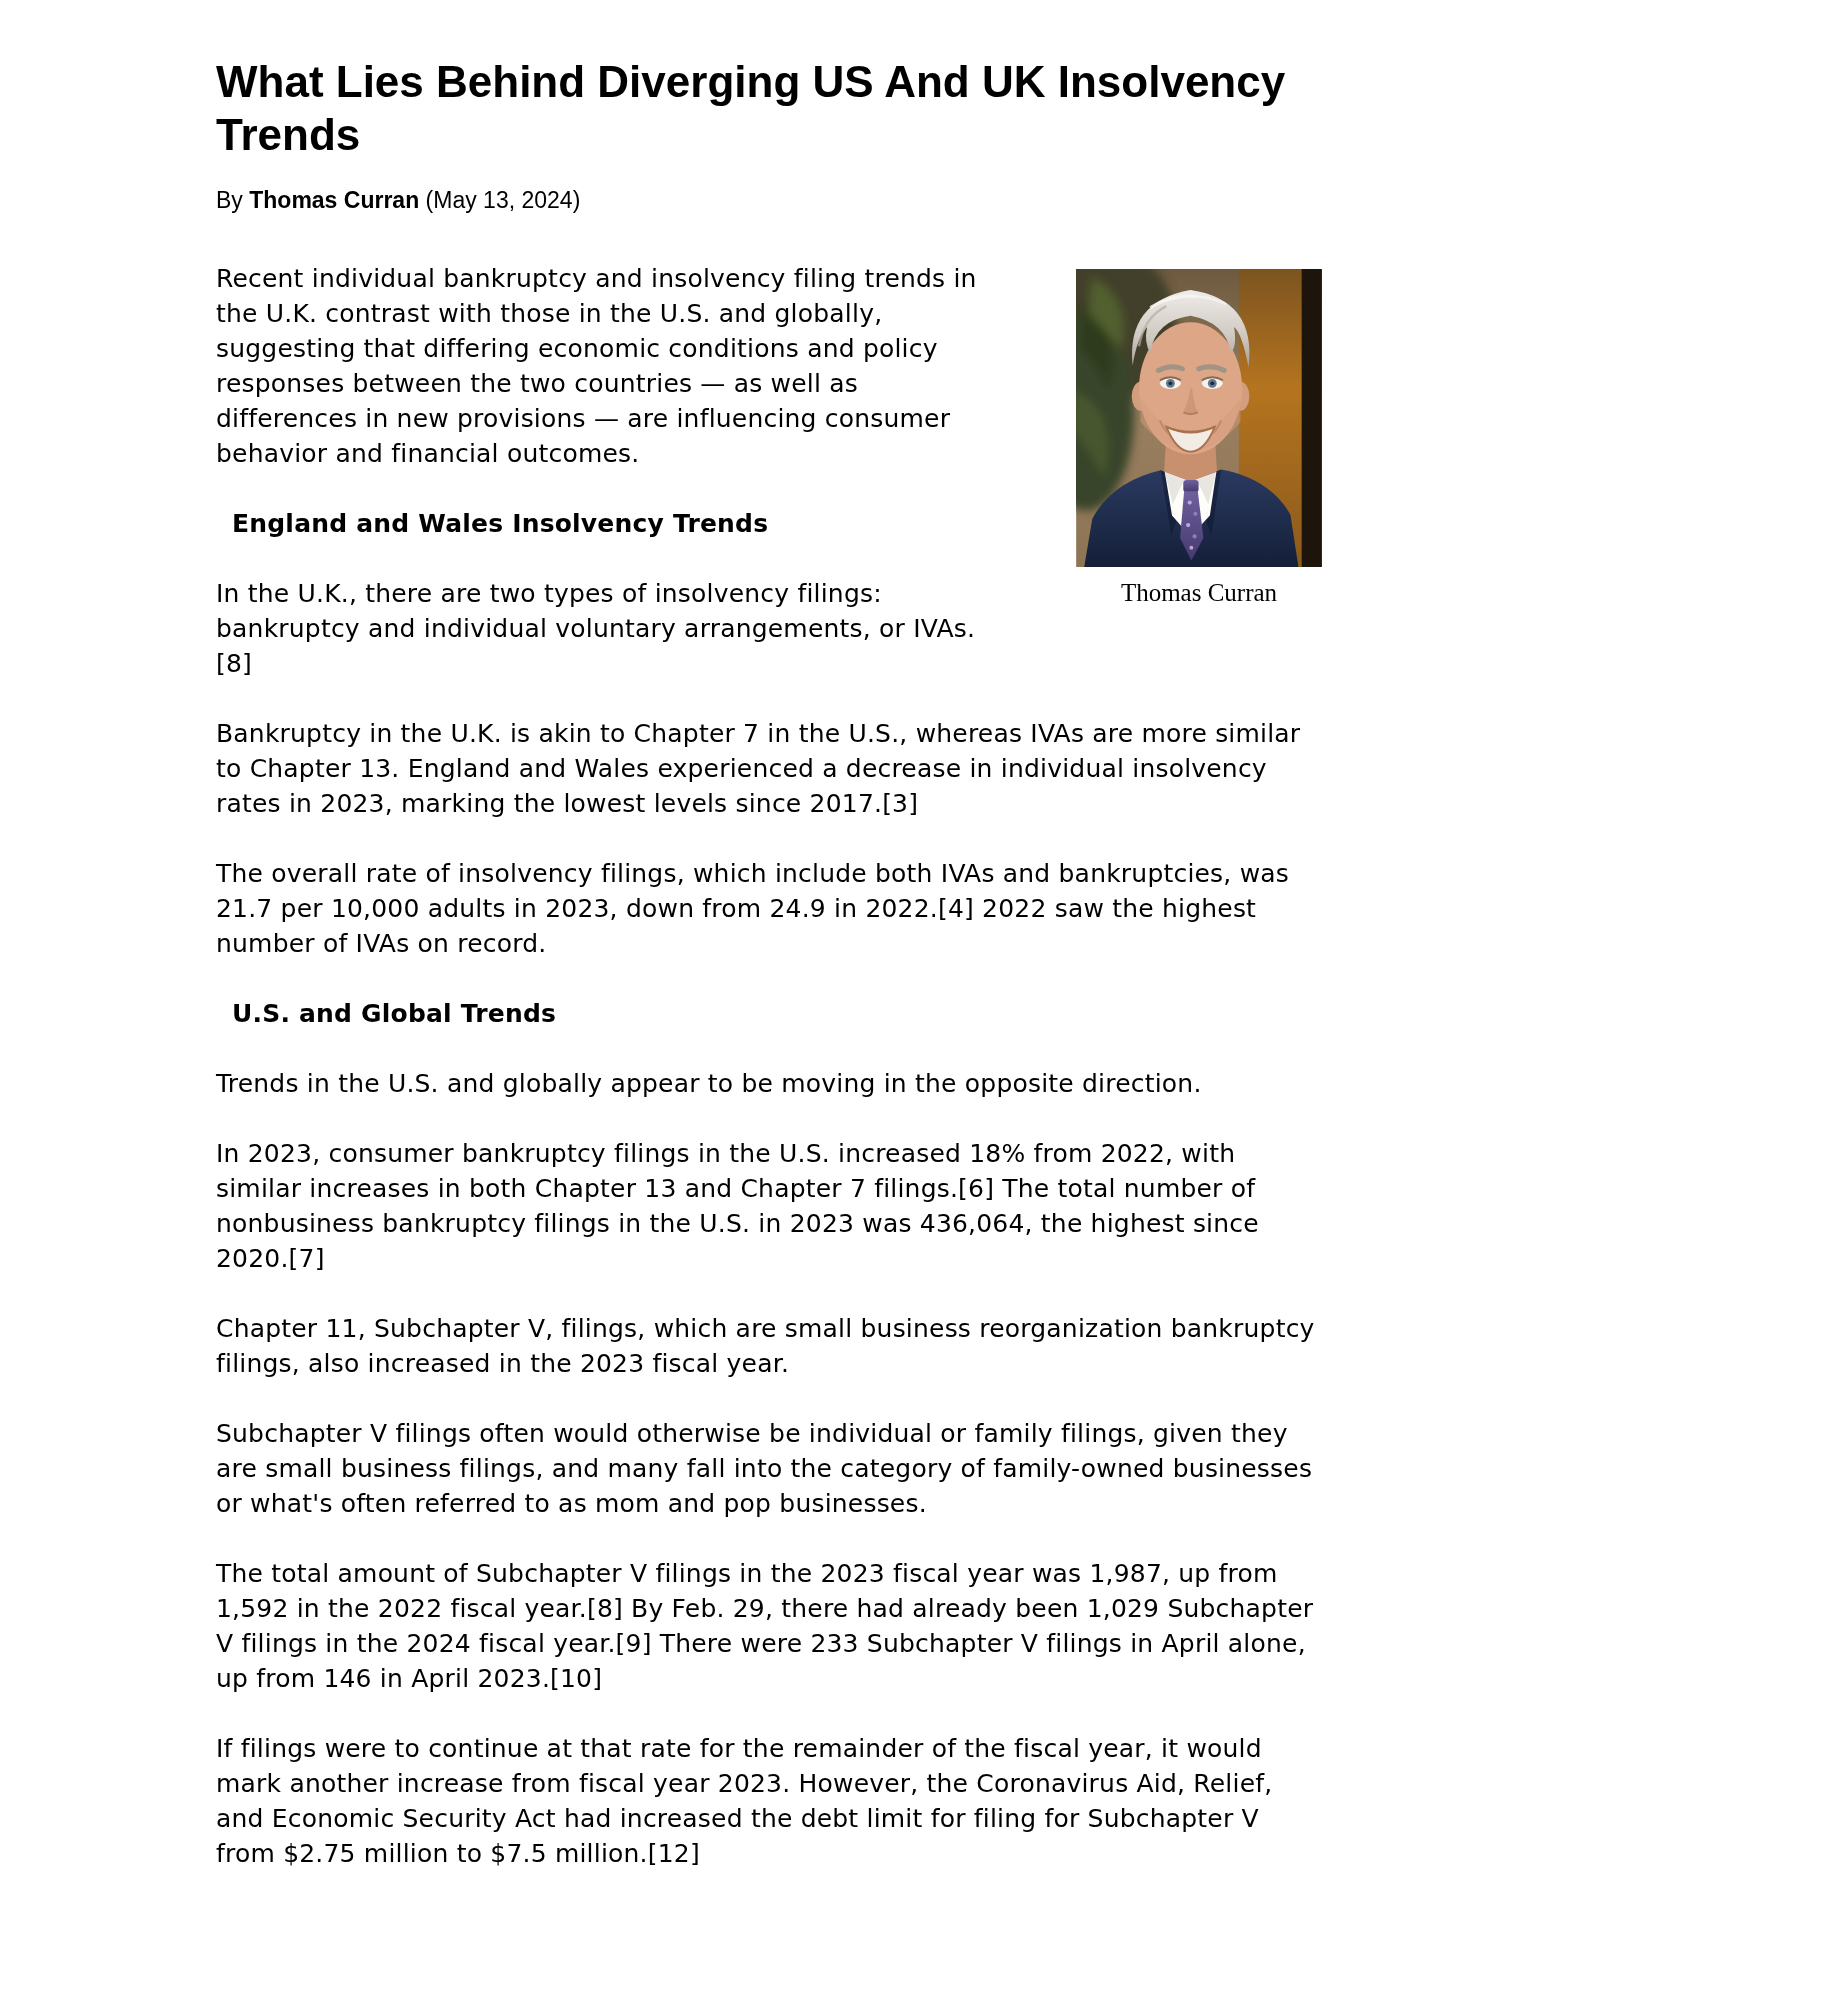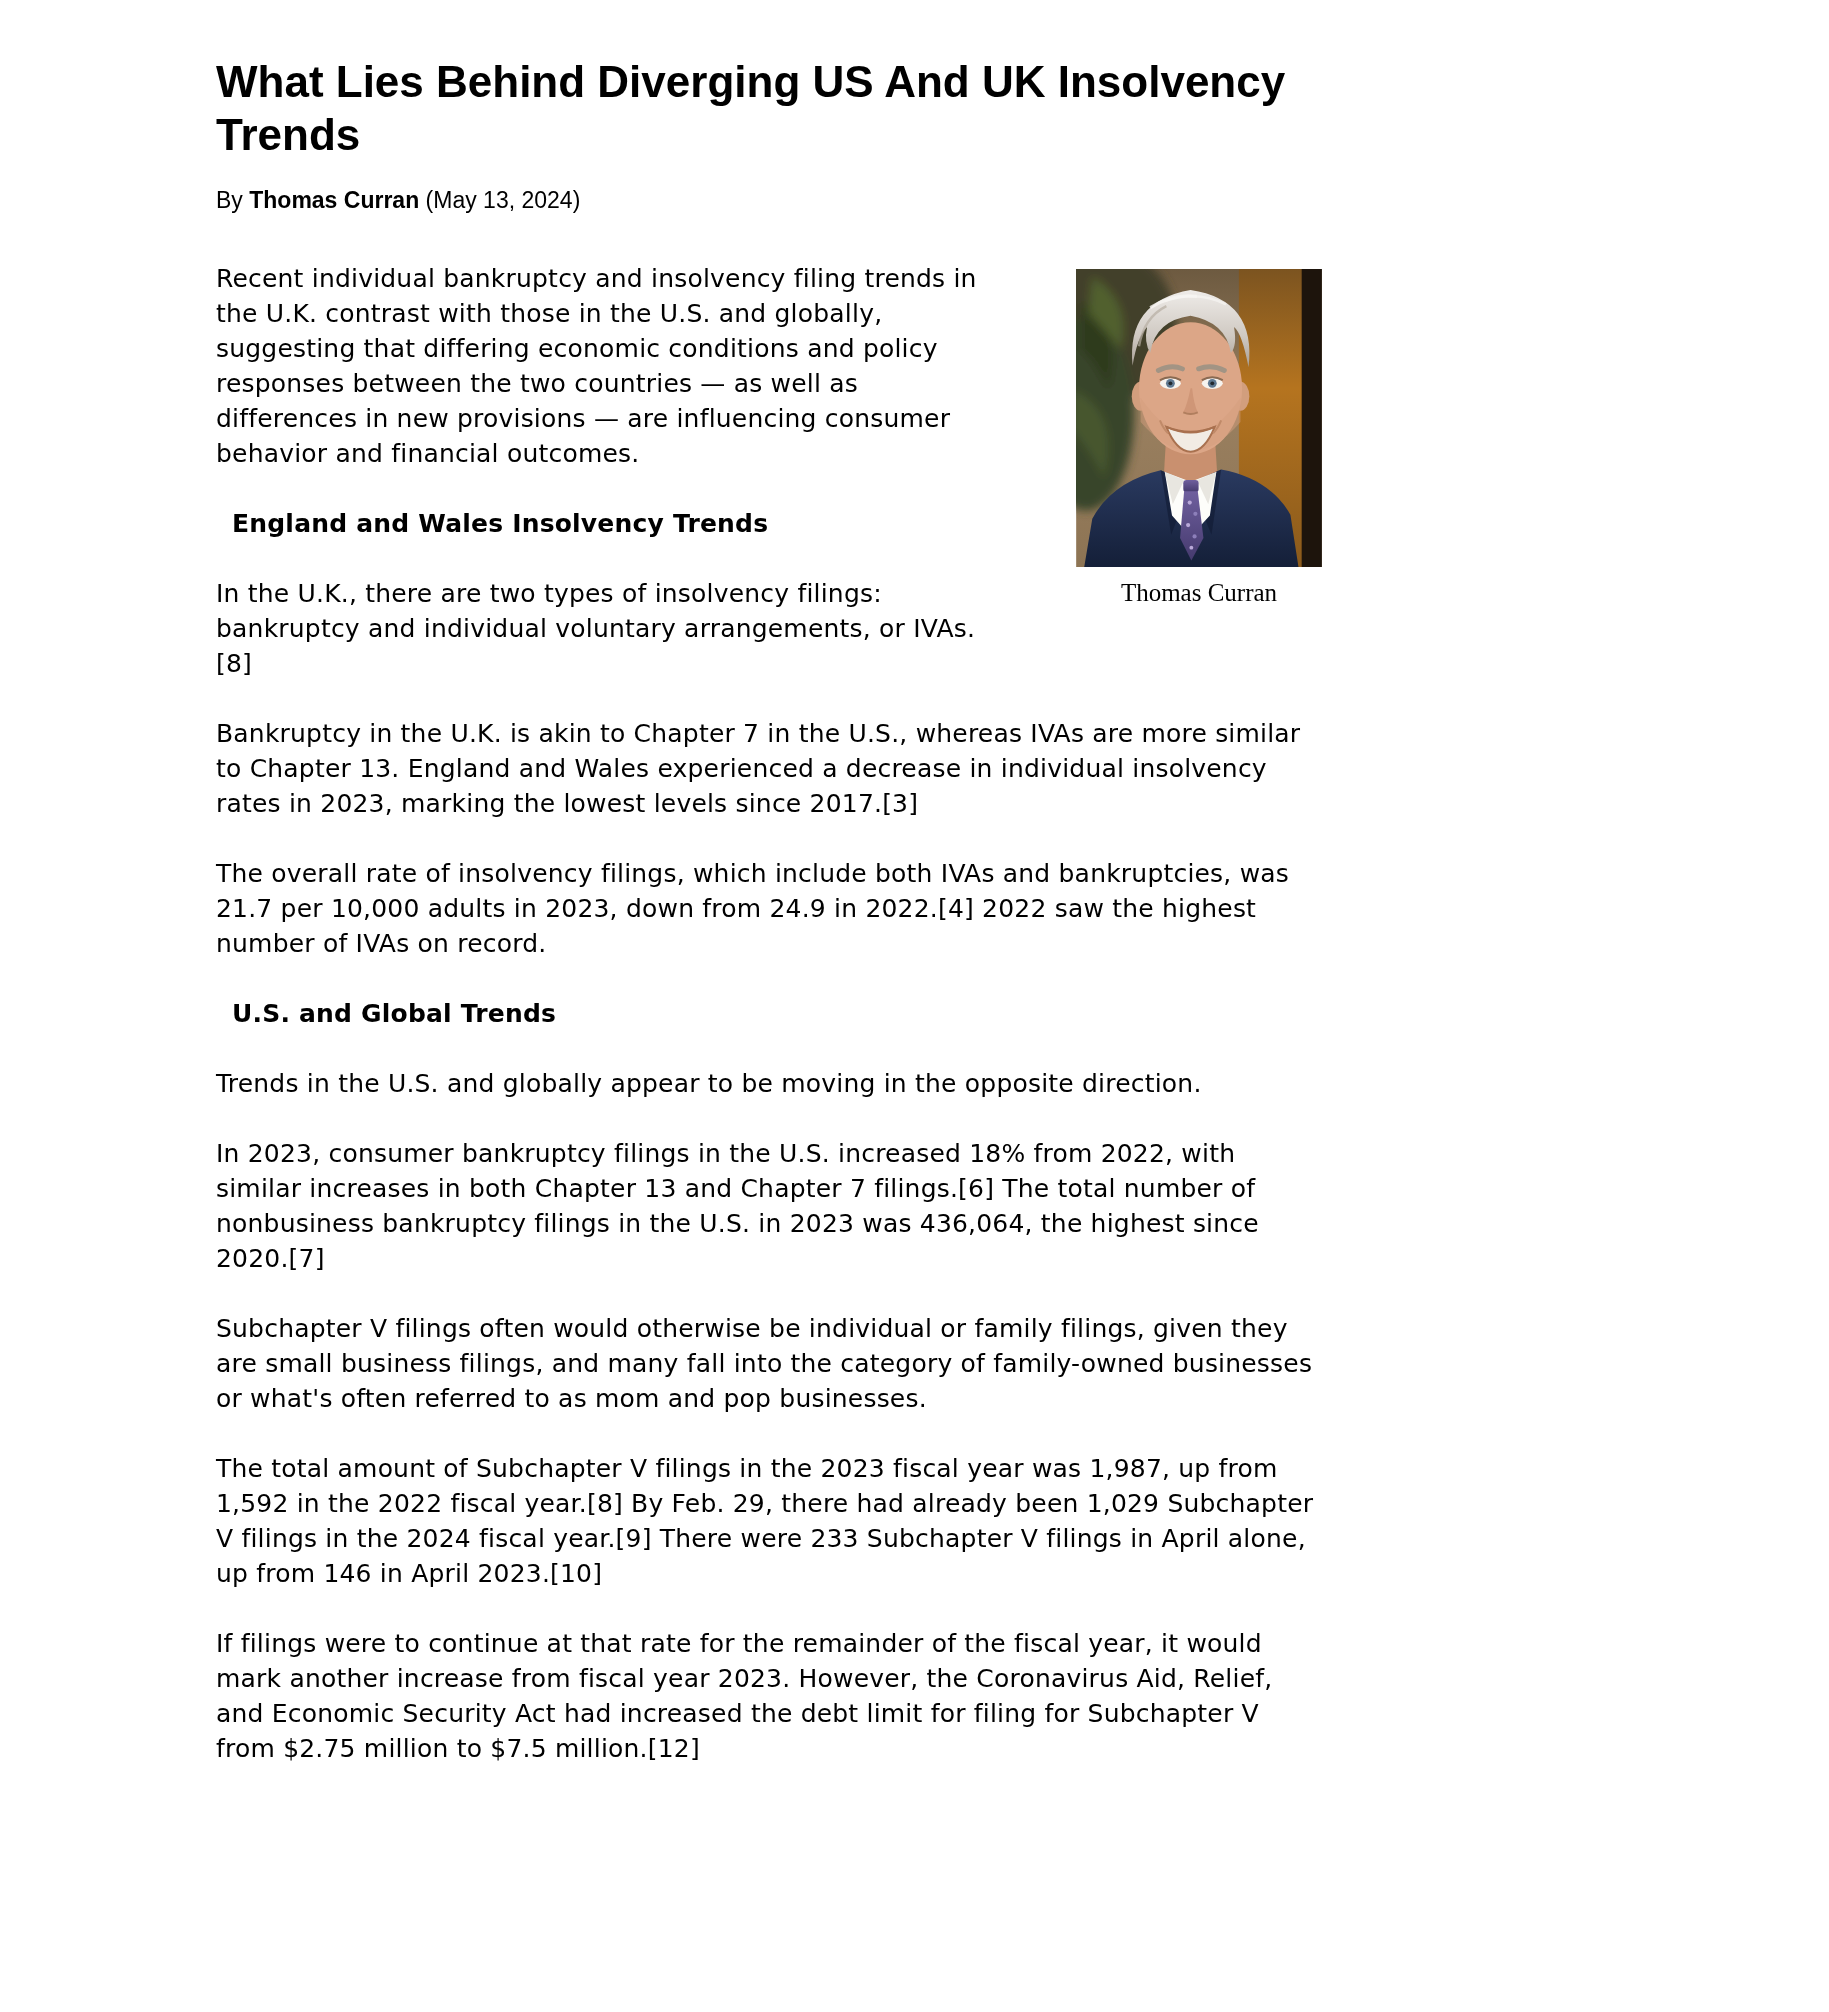--- a/index.html
+++ b/index.html
@@ -154,18 +154,19 @@
   <h2 class="sec-head">England and Wales Insolvency Trends</h2>
 
   <p class="body-par">In the U.K., there are two types of insolvency filings: bankruptcy and individual voluntary arrangements, or IVAs.[8]</p>
   <p class="body-par">Bankruptcy in the U.K. is akin to Chapter 7 in the U.S., whereas IVAs are more similar to Chapter 13. England and Wales experienced a decrease in individual insolvency rates in 2023, marking the lowest levels since 2017.[3]</p>
   <p class="body-par">The overall rate of insolvency filings, which include both IVAs and bankruptcies, was 21.7 per 10,000 adults in 2023, down from 24.9 in 2022.[4] 2022 saw the highest number of IVAs on record.</p>
 
   <h2 class="sec-head">U.S. and Global Trends</h2>
 
   <p class="body-par">Trends in the U.S. and globally appear to be moving in the opposite direction.</p>
   <p class="body-par">In 2023, consumer bankruptcy filings in the U.S. increased 18% from 2022, with similar increases in both Chapter 13 and Chapter 7 filings.[6] The total number of nonbusiness bankruptcy filings in the U.S. in 2023 was 436,064, the highest since 2020.[7]</p>
+  <p class="body-par">Chapter 11, Subchapter V, filings, which are small business reorganization bankruptcy filings, also increased in the 2023 fiscal year.</p>
   <p class="body-par">Subchapter V filings often would otherwise be individual or family filings, given they are small business filings, and many fall into the category of family-owned businesses or what's often referred to as mom and pop businesses.</p>
   <p class="body-par">The total amount of Subchapter V filings in the 2023 fiscal year was 1,987, up from 1,592 in the 2022 fiscal year.[8] By Feb. 29, there had already been 1,029 Subchapter V filings in the 2024 fiscal year.[9] There were 233 Subchapter V filings in April alone, up from 146 in April 2023.[10]</p>
   <p class="body-par">If filings were to continue at that rate for the remainder of the fiscal year, it would mark another increase from fiscal year 2023. However, the Coronavirus Aid, Relief, and Economic Security Act had increased the debt limit for filing for Subchapter V from $2.75 million to $7.5 million.[12]</p>
 
 </main>
 
 
 </body></html>

